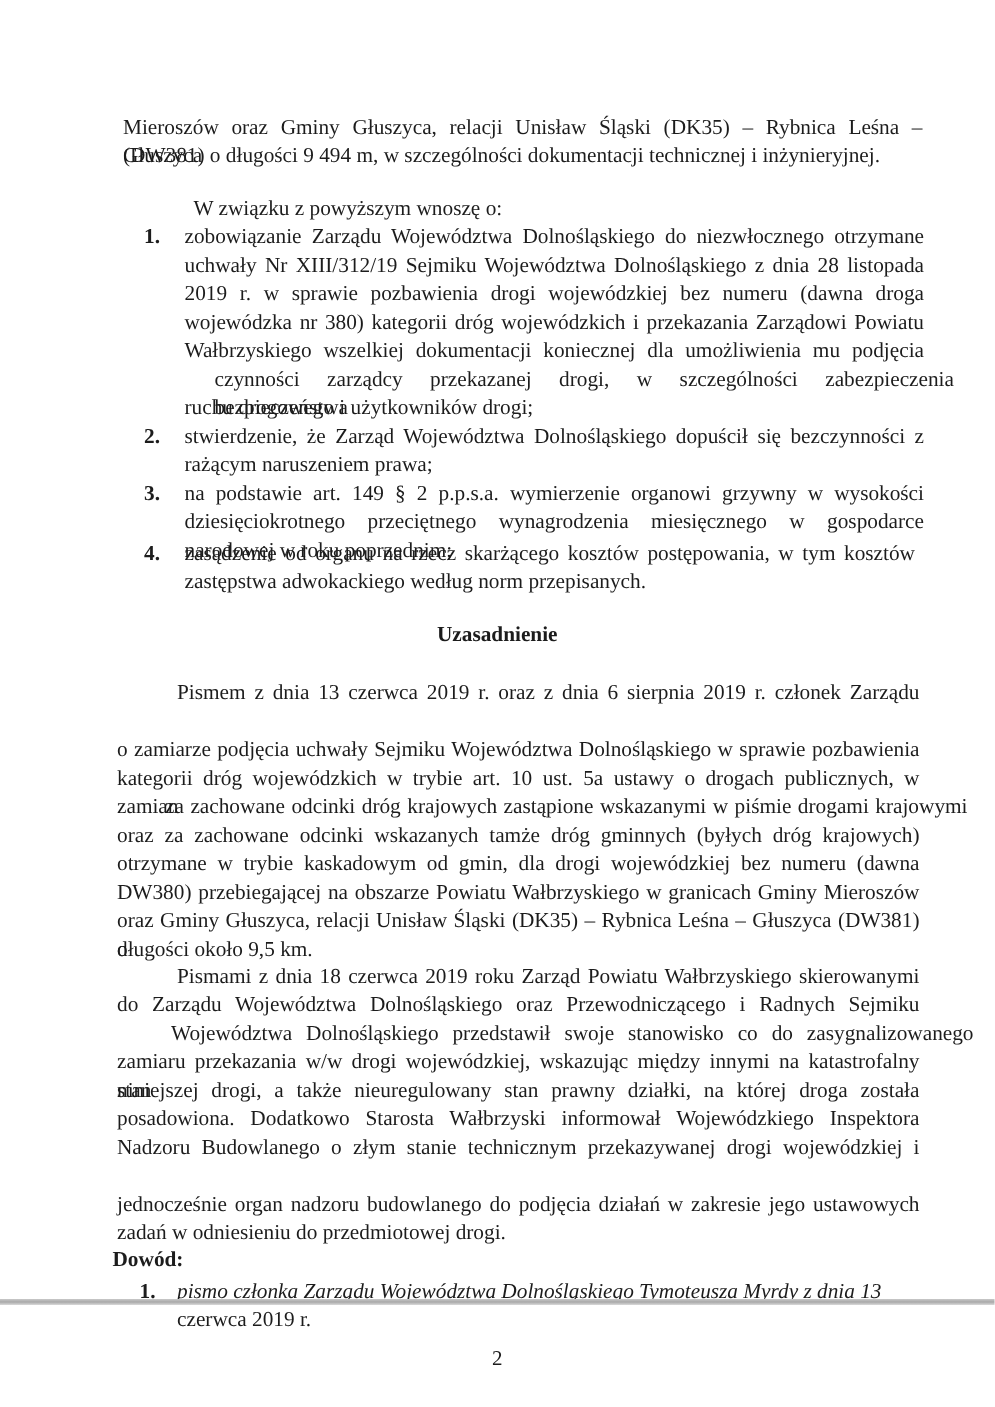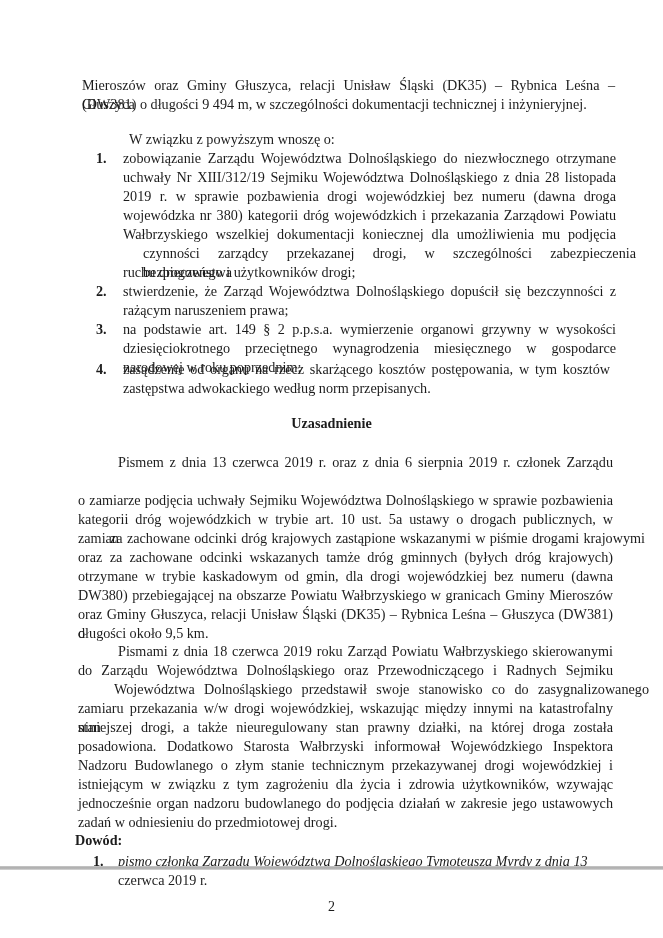--- a/index.html
+++ b/index.html
@@ -101,21 +101,20 @@
   <div class="line just" style="left:78px; top:605px; width:535px;">oraz Gminy Głuszyca, relacji Unisław Śląski (DK35) – Rybnica Leśna – Głuszyca (DW381) o</div>
   <div class="line" style="left:78px; top:624px;">długości około 9,5 km.</div>
 
   <div class="line just" style="left:118px; top:642px; width:495px;">Pismami z dnia 18 czerwca 2019 roku Zarząd Powiatu Wałbrzyskiego skierowanymi</div>
   <div class="line just" style="left:78px; top:661px; width:535px;">do Zarządu Województwa Dolnośląskiego oraz Przewodniczącego i Radnych Sejmiku</div>
   <div class="line just" style="left:78px; top:680px; width:535px;margin-left:36px;">Województwa Dolnośląskiego przedstawił swoje stanowisko co do zasygnalizowanego</div>
   <div class="line just" style="left:78px; top:699px; width:535px;">zamiaru przekazania w/w drogi wojewódzkiej, wskazując między innymi na katastrofalny stan</div>
   <div class="line just" style="left:78px; top:718px; width:535px;">niniejszej drogi, a także nieuregulowany stan prawny działki, na której droga została</div>
   <div class="line just" style="left:78px; top:737px; width:535px;">posadowiona. Dodatkowo Starosta Wałbrzyski informował Wojewódzkiego Inspektora</div>
   <div class="line just" style="left:78px; top:756px; width:535px;">Nadzoru Budowlanego o złym stanie technicznym przekazywanej drogi wojewódzkiej i</div>
-  <div class="line just" style="left:78px; top:775px; width:535px;">istniejącym w związku z tym zagrożeniu dla życia i zdrowia użytkowników, wzywając</div>
   <div class="line just" style="left:78px; top:794px; width:535px;">jednocześnie organ nadzoru budowlanego do podjęcia działań w zakresie jego ustawowych</div>
   <div class="line" style="left:78px; top:813px;">zadań w odniesieniu do przedmiotowej drogi.</div>
 
   <div class="line" style="left:75px; top:831px; font-weight:bold;">Dowód:</div>
 
   <div class="num" style="left:93px; top:852px;">1.</div>
   <div class="line" style="left:118px; top:852px;font-style:italic;">pismo członka Zarządu Województwa Dolnośląskiego Tymoteusza Myrdy z dnia 13</div>
   <div class="line" style="left:118px; top:871px;">czerwca 2019 r.</div>
 
   <div class="fold" style="top:866px;"></div>

